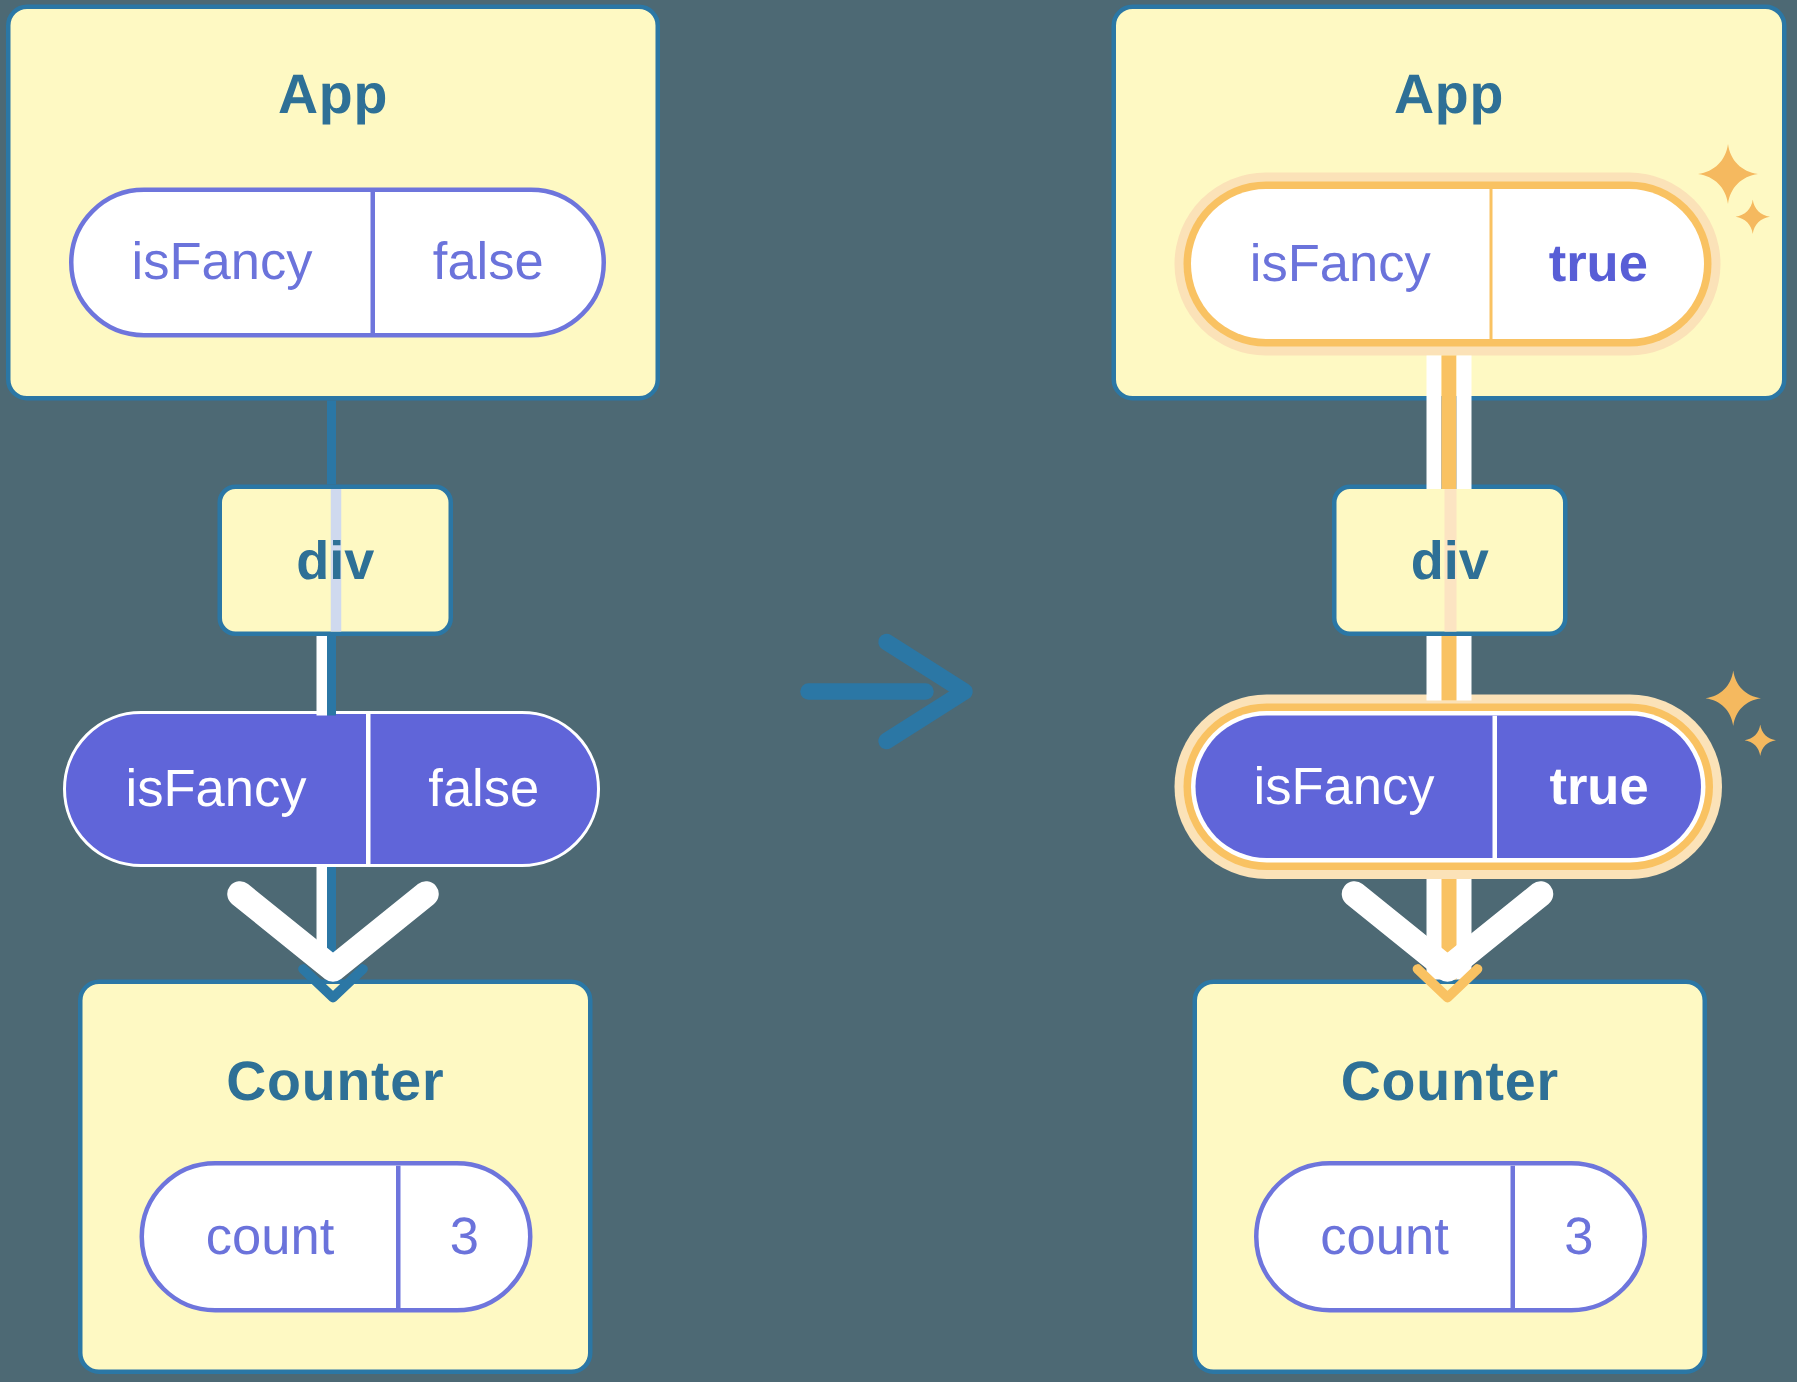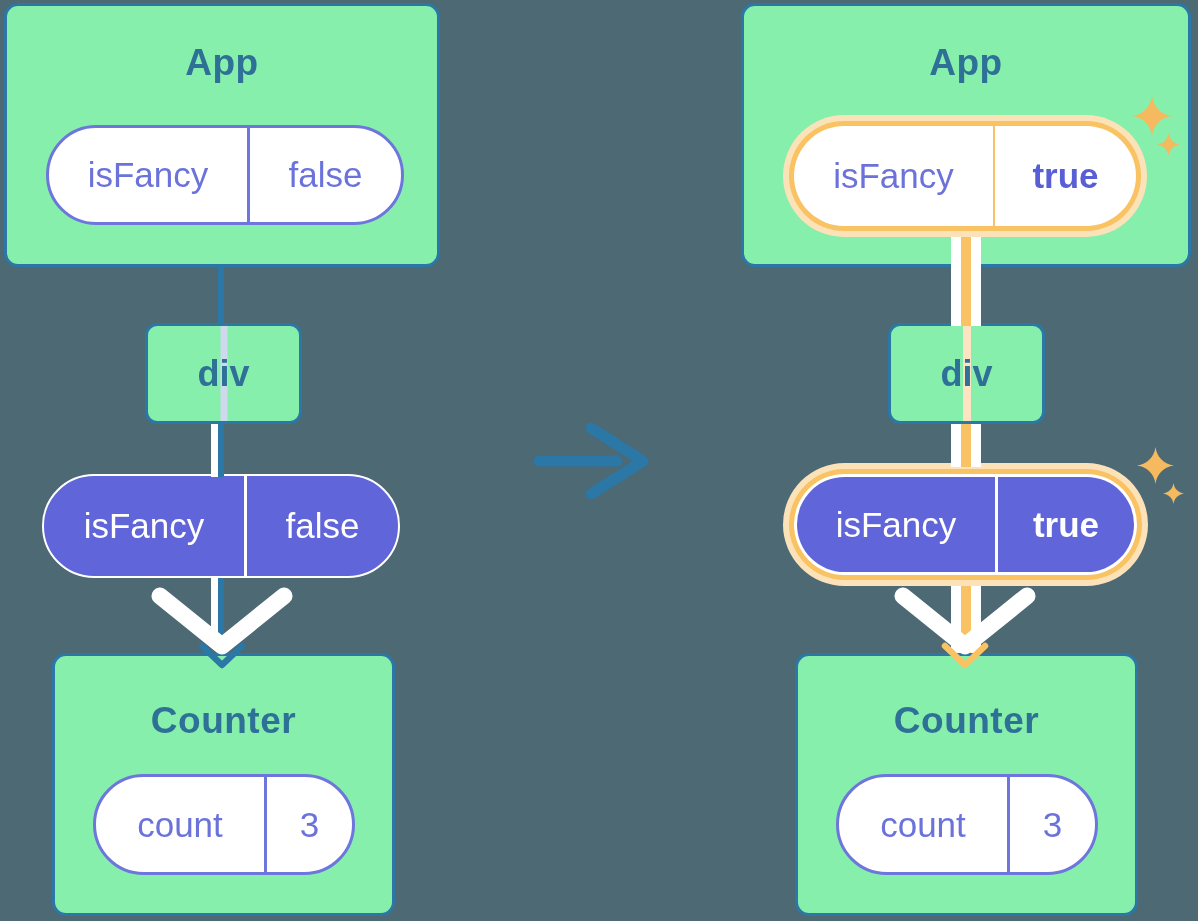--- a/index.html
+++ b/index.html
@@ -10,21 +10,21 @@
     background: #4D6974;
     overflow: hidden;
     font-family: "Liberation Sans", sans-serif;
   }
   .tree { position:absolute; top:3px; }
   .tree-left  { left:4px;   width:436px; height:915px; }
   .tree-right { left:741px; width:450px; height:915px; }
 
   .card {
     position:absolute;
-    background:#86efac;
+    background:#fef9c3;
     border:3px solid #2B77A5;
     border-radius:14px;
     z-index:1;
   }
   .app-card-l   { left:0; top:0; width:436px; height:264px; }
   .app-card-r   { left:0; top:0; width:450px; height:264px; }
   .div-card-l   { left:141px; top:320px; width:157px; height:101px; border-radius:12px; }
   .div-card-r   { left:147px; top:320px; width:157px; height:101px; border-radius:12px; }
   .counter-card-l { left:48px; top:650px; width:343px; height:263px; }
   .counter-card-r { left:54px; top:650px; width:343px; height:263px; }

